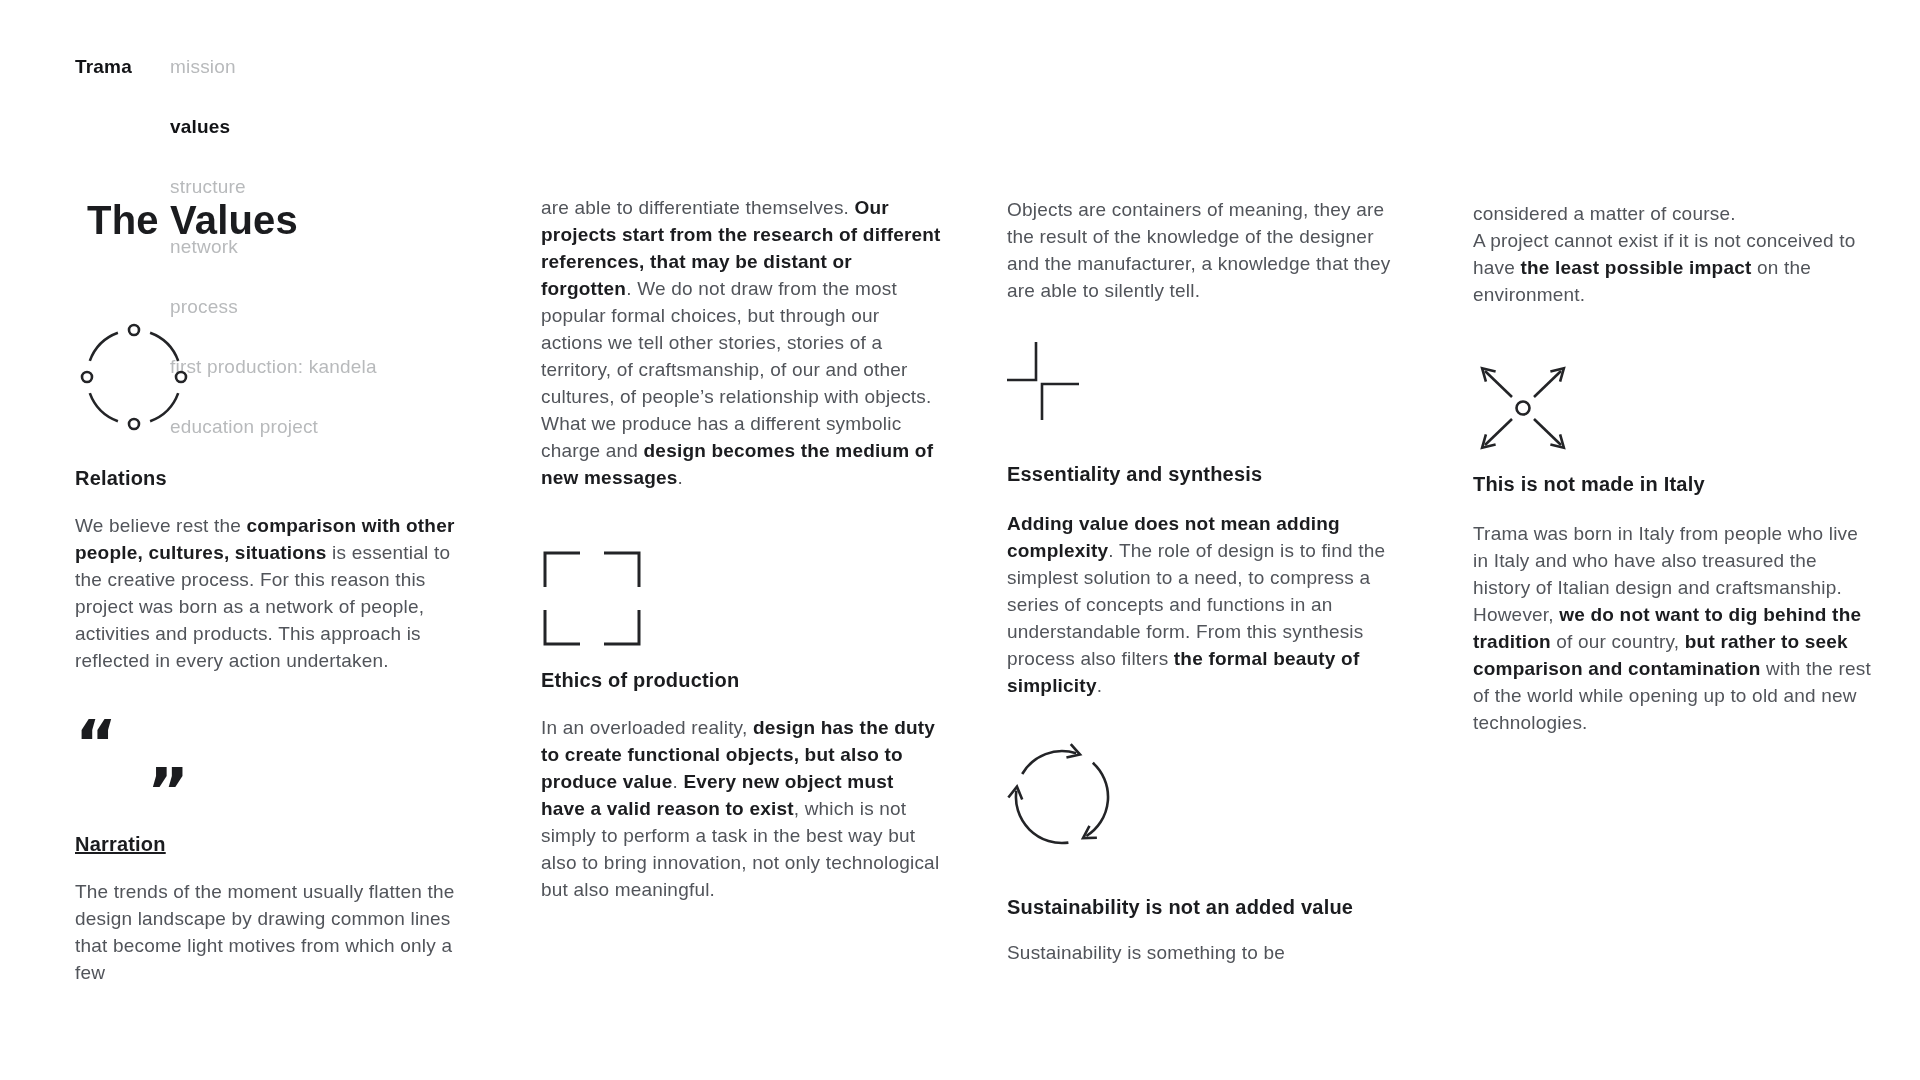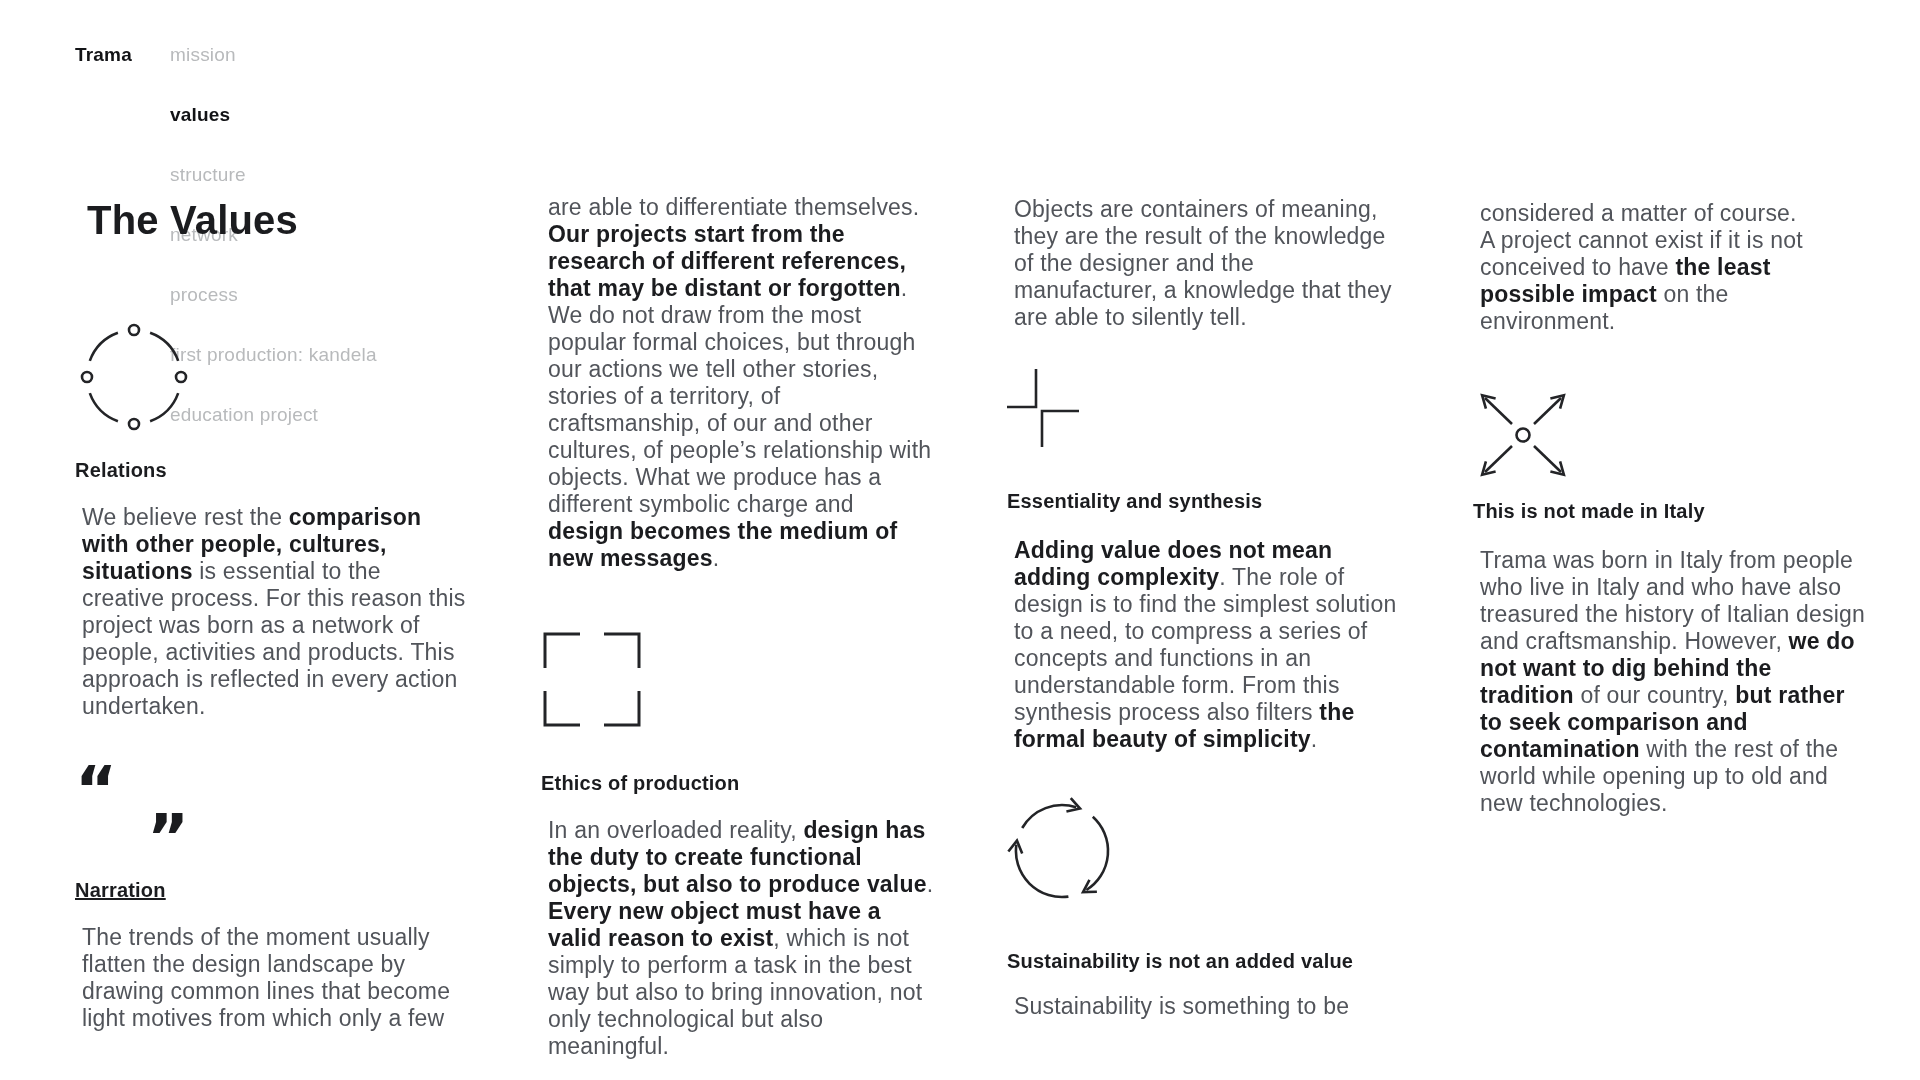--- a/index.html
+++ b/index.html
@@ -13,21 +13,21 @@
   .page{
     position:relative;
     width:1920px;height:1080px;
     background:#fff;
     font-family:"Liberation Sans","DejaVu Sans",sans-serif;
     color:var(--body);
     overflow:hidden;
   }
   
   .topnav{
-    position:absolute;left:75px;top:44px;
+    position:absolute;left:75px;top:56px;
     display:flex;align-items:baseline;gap:38px;
     font-size:19px;letter-spacing:0.2px;white-space:nowrap;
   }
   .topnav a{text-decoration:none;cursor:pointer;}
   .brand{font-weight:700;color:#121316;}
   .nav-items{display:flex;gap:38px;align-items:baseline;flex-direction:column;}
   .nav-item{color:var(--nav-gray);font-weight:400;}
   .nav-item.active{color:#121316;font-weight:700;}
   
   .grid{
@@ -40,41 +40,41 @@
   .col{display:block;}
   h1{
     margin:12px;font-size:40px;line-height:44px;font-weight:700;
     color:var(--dark);letter-spacing:0.2px;
   }
   h3{
     margin:0;font-size:20px;line-height:24px;font-weight:700;
     color:var(--dark);letter-spacing:0.2px;
   }
   p{
-    margin:7px;font-size:23px;line-height:27px;letter-spacing:0.2px;
+    margin:0;font-size:19px;line-height:27px;letter-spacing:0.2px;
     color:var(--body);white-space:pre-line;
   }
   p strong{font-weight:700;color:var(--dark);}
   .icon{line-height:0;}
   .icon svg{display:block;}
   
   [data-name="network-circle-icon"]{margin-top:78px;margin-left:2px;}
-  [data-name="relations-heading"]{margin-top:24px;}
+  [data-name="relations-heading"]{margin-top:32px;}
   [data-name="relations-body"]{margin-top:22px;}
   [data-name="quotation-marks-icon"]{position:relative;margin-top:46px;height:78px;width:180px;}
   .q{position:absolute;font-weight:700;color:var(--dark);font-size:64px;line-height:1;font-family:"DejaVu Sans",sans-serif;}
   .q-open{left:0;top:-8px;}
   .q-close{left:72px;top:40px;}
   [data-name="narration-heading"]{margin-top:34px;text-decoration:underline;}
   [data-name="narration-body"]{margin-top:22px;}
   .col p.first{margin-top:8px;}
   [data-name="column-3"] p.first{margin-top:10px;}
   [data-name="column-4"] p.first{margin-top:14px;}
   [data-name="frame-corners-icon"]{margin-top:60px;margin-left:2px;}
-  [data-name="ethics-heading"]{margin-top:44px;}
+  [data-name="ethics-heading"]{margin-top:22px;}
   [data-name="ethics-body"]{margin-top:22px;}
   [data-name="offset-cross-icon"]{margin-top:38px;}
   [data-name="essentiality-heading"]{margin-top:42px;}
   [data-name="essentiality-body"]{margin-top:24px;}
   [data-name="cycle-arrows-icon"]{margin-top:40px;}
   [data-name="sustainability-heading"]{margin-top:40px;}
   [data-name="sustainability-body"]{margin-top:20px;}
   [data-name="expand-arrows-icon"]{margin-top:54px;}
   [data-name="not-made-in-italy-heading"]{margin-top:16px;}
   [data-name="not-made-in-italy-body"]{margin-top:24px;}

